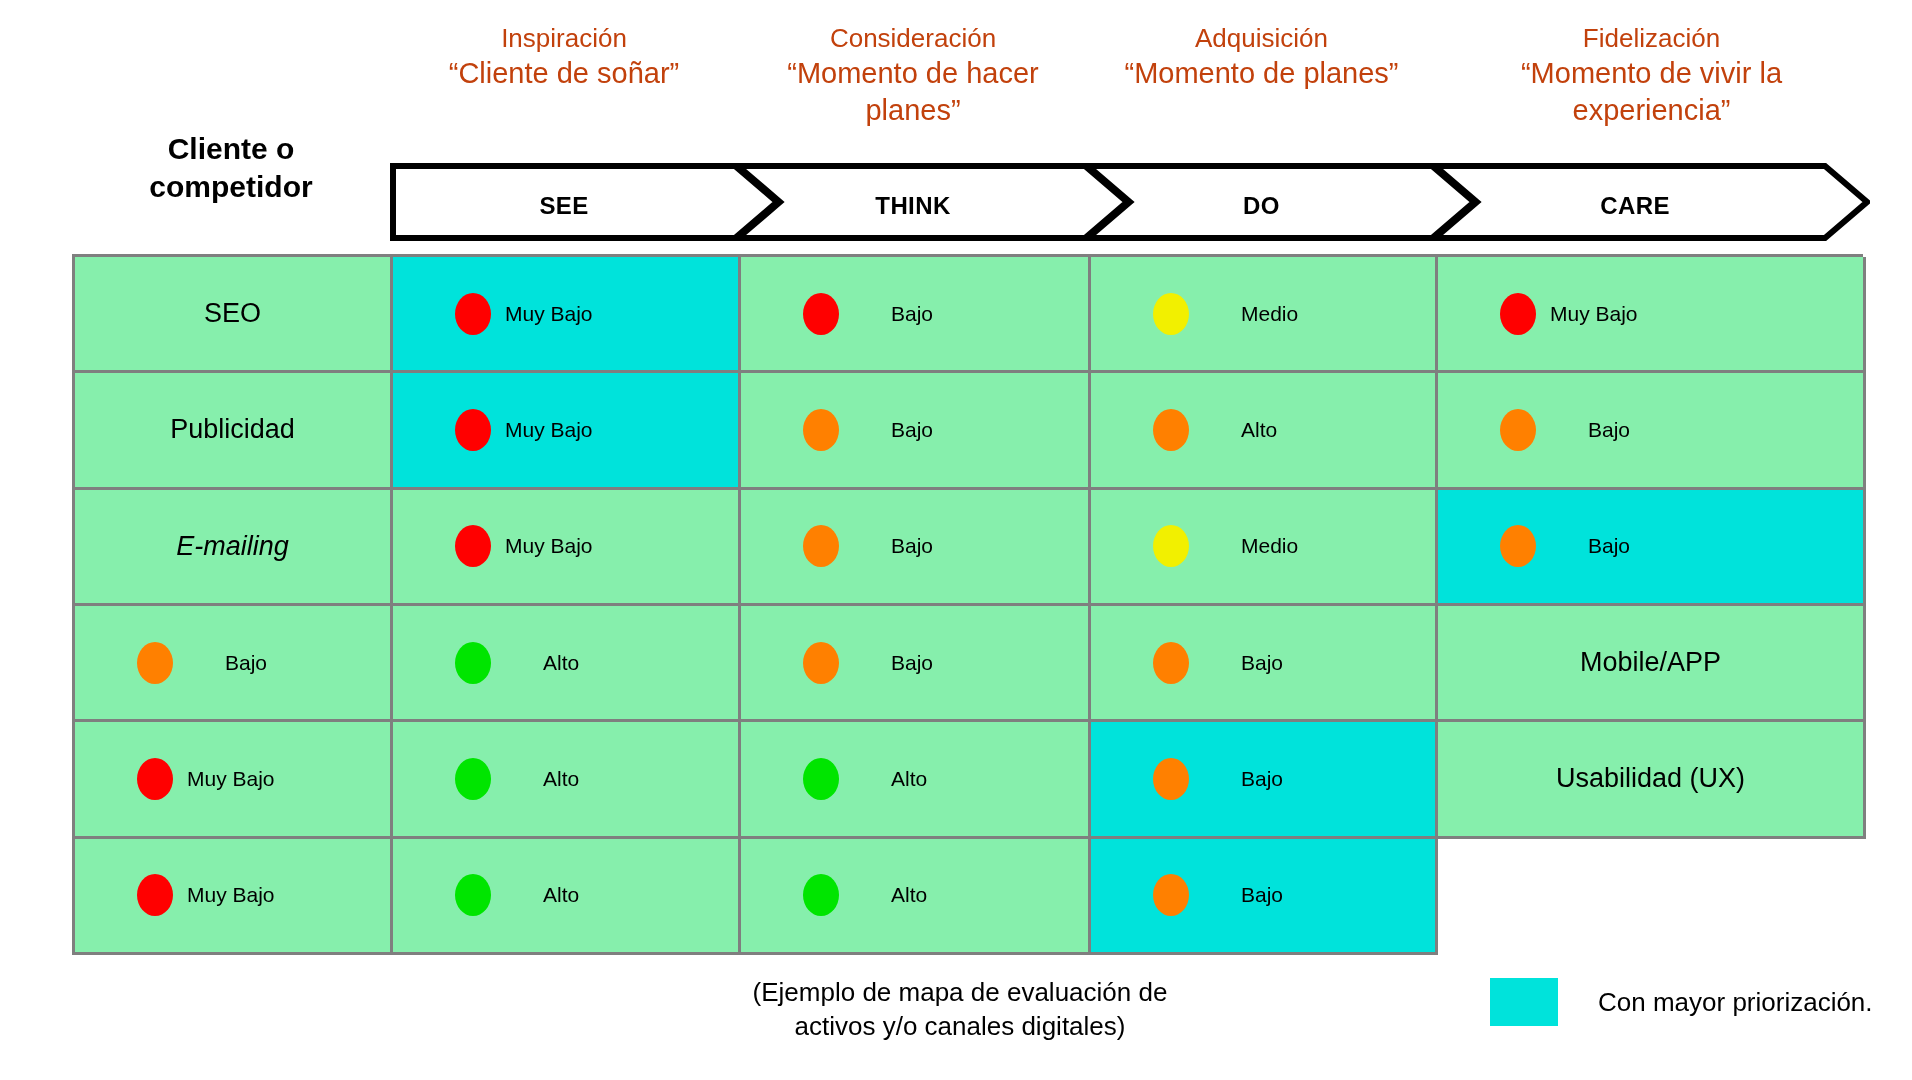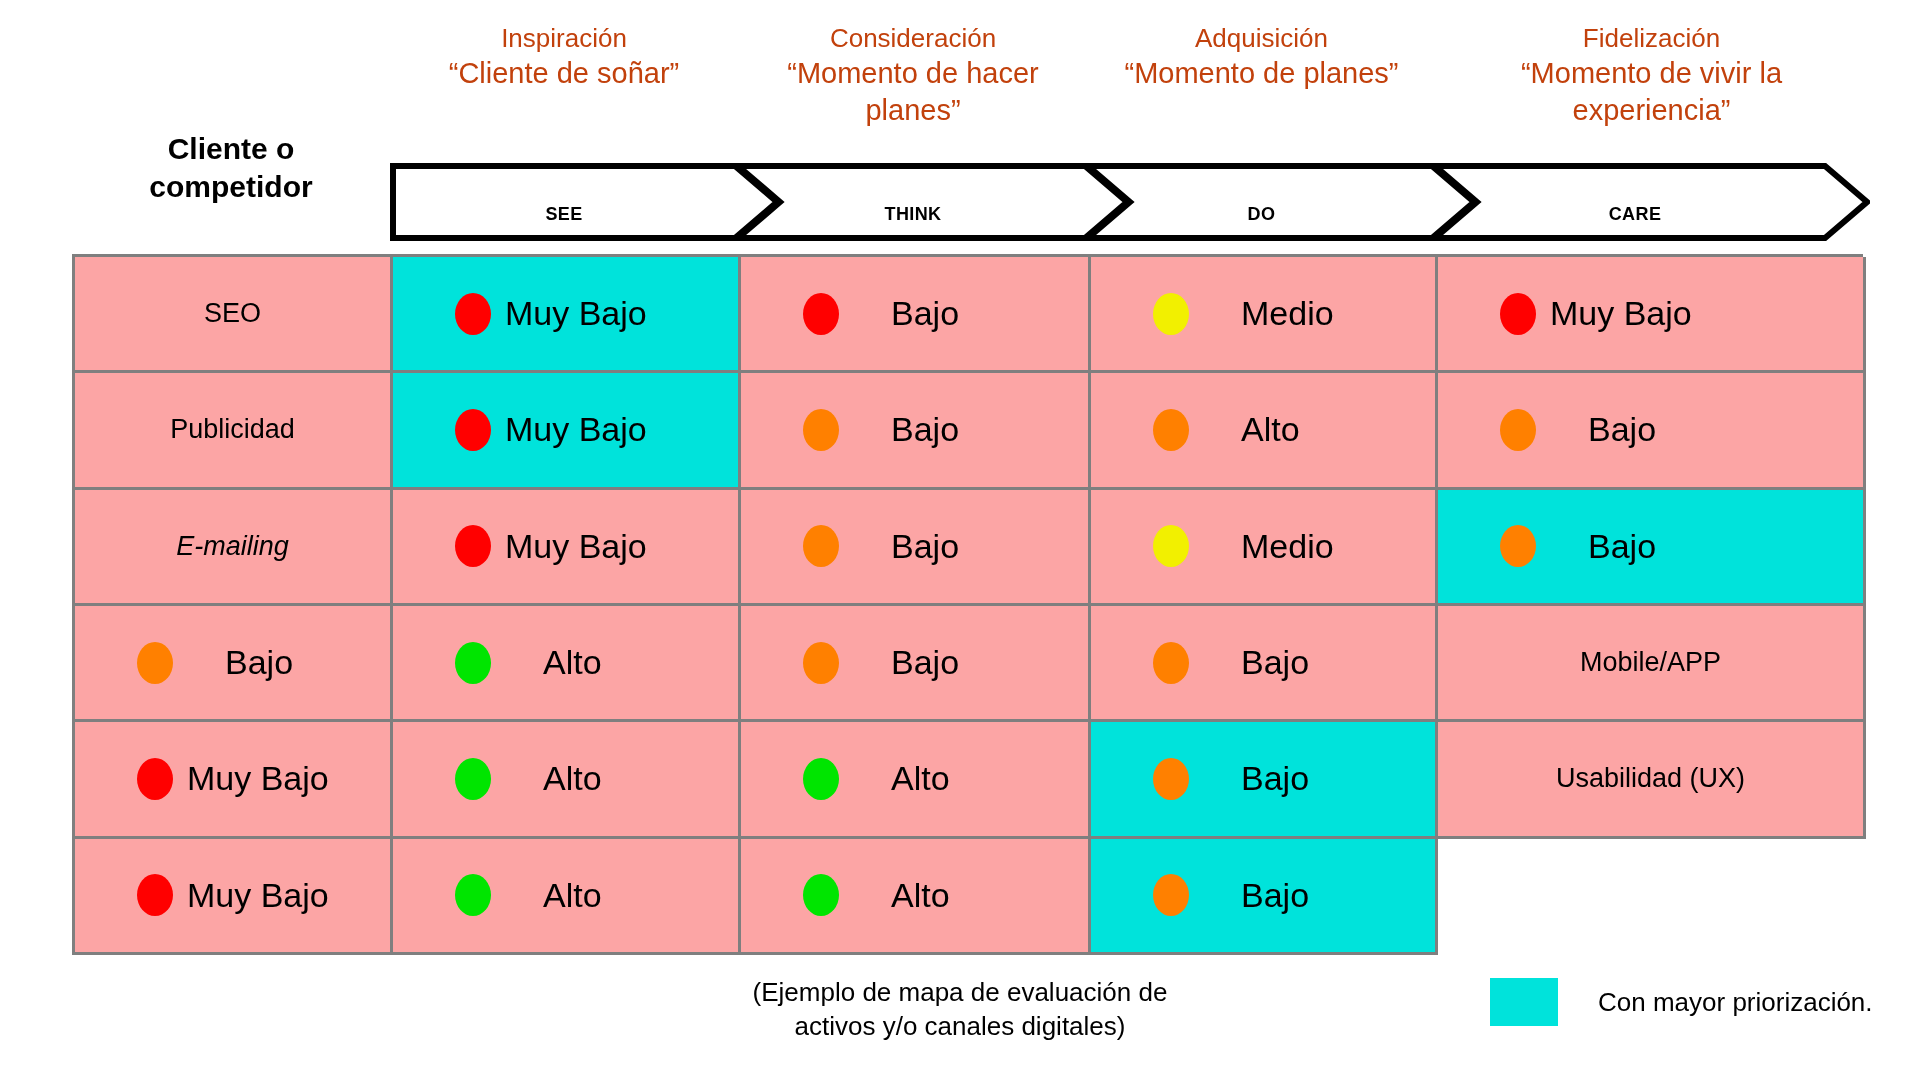--- a/index.html
+++ b/index.html
@@ -29,22 +29,22 @@
   
   .corner-title{
     position:absolute;left:72px;top:130px;width:318px;
     text-align:center;font-weight:bold;font-size:30px;line-height:1.28;
   }
 
   
   .chevron-band{position:absolute;left:390px;top:163px;width:1480px;height:78px;}
   .chevron-band svg{display:block;}
   .chev-label{
-    position:absolute;top:12px;height:78px;display:flex;align-items:center;justify-content:center;
-    font-weight:bold;font-size:18px;letter-spacing:.4px;
+    position:absolute;top:4px;height:78px;display:flex;align-items:center;justify-content:center;
+    font-weight:bold;font-size:24px;letter-spacing:.4px;
   }
   .cl-0{left:0px;width:348px;}
   .cl-1{left:348px;width:350px;}
   .cl-2{left:698px;width:347px;}
   .cl-3{left:1045px;width:400px;}
 
   
   .grid{
     position:absolute;left:72px;top:254px;width:1791px;height:701px;
     display:grid;
@@ -53,32 +53,32 @@
     border-top:3px solid #7f7f7f;
     border-left:3px solid #7f7f7f;
     box-sizing:border-box;
   }
   .cell{
     border-right:3px solid #7f7f7f;
     border-bottom:3px solid #7f7f7f;
     box-sizing:border-box;
     display:flex;align-items:center;
     position:relative;
-    background:#fca5a5;
+    background:#86efac;
   }
   .cell.hl{background:#00E3DB;}
 
   .label-cell{justify-content:center;font-size:27px;}
   .label-cell.ital{font-style:italic;}
 
   .val-cell{padding-left:62px;}
   .dot{
     width:36px;height:42px;border-radius:50%;flex:0 0 auto;display:block;
   }
-  .val-text{font-size:34px;display:inline-block;}
+  .val-text{font-size:21px;display:inline-block;}
   .gap-sm{width:14px;}
   .gap-lg{width:52px;}
 
   
   .footer-note{
     position:absolute;left:700px;top:976px;width:520px;text-align:center;
     font-size:26px;line-height:1.3;
   }
   .legend{position:absolute;left:1490px;top:978px;display:flex;align-items:flex-start;}
   .legend-swatch{width:68px;height:48px;background:#00E3DB;flex:0 0 auto;}

